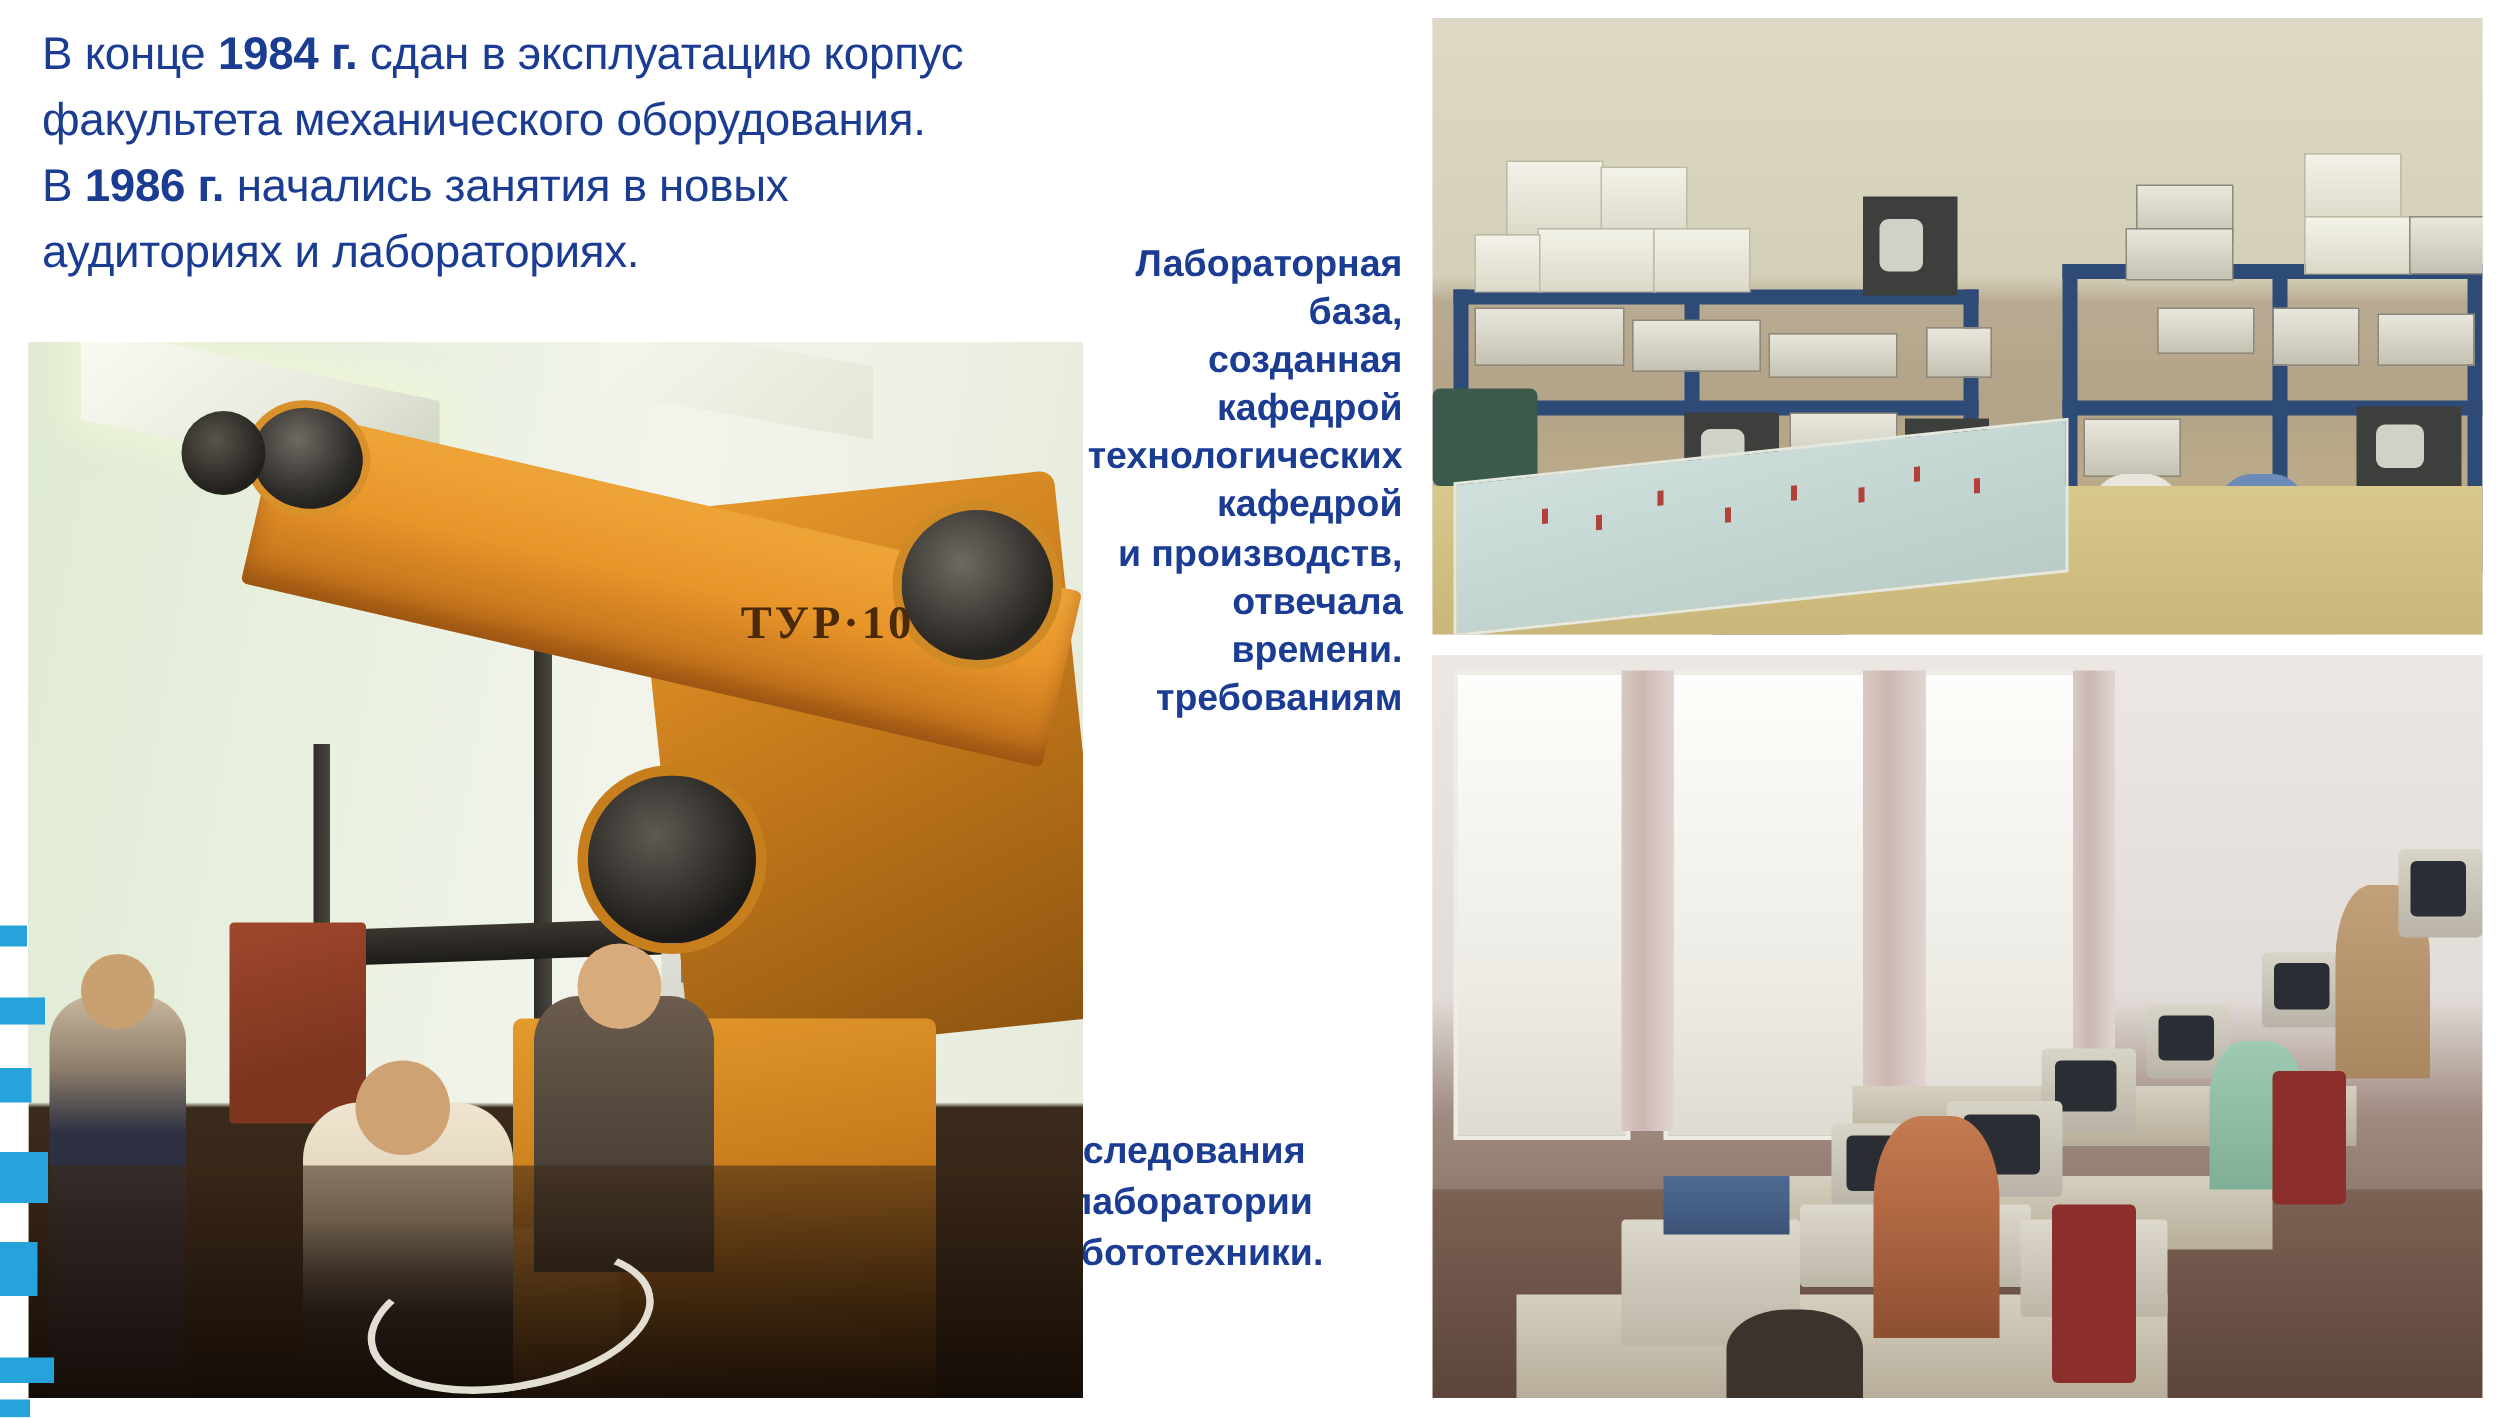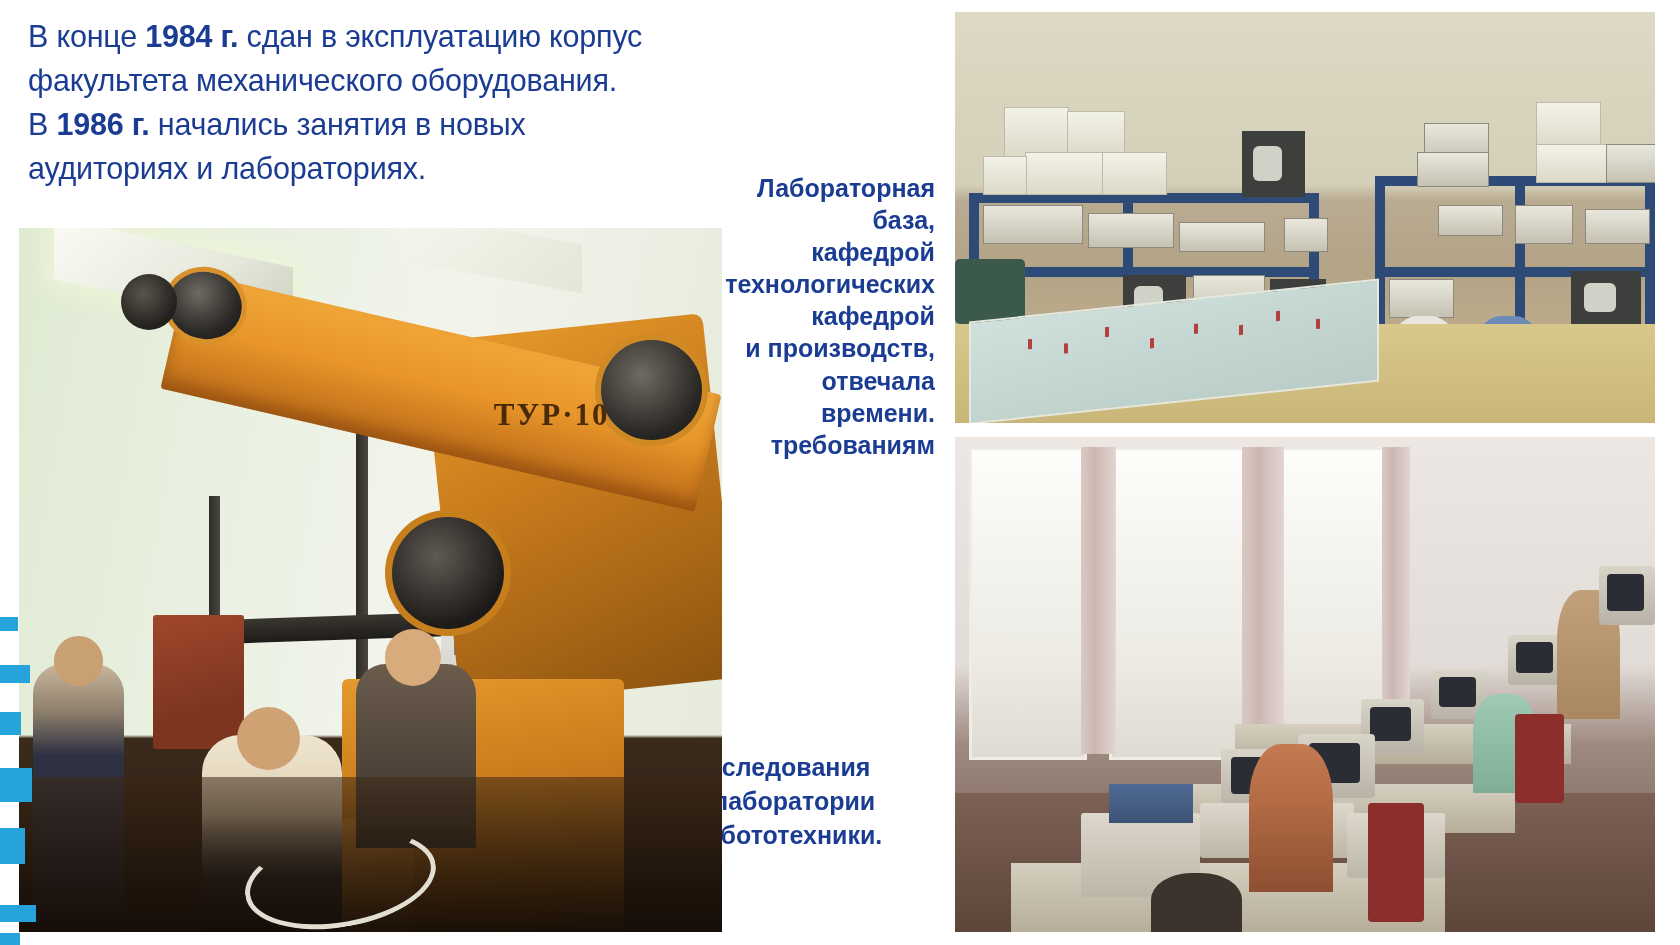--- a/index.html
+++ b/index.html
@@ -38,21 +38,21 @@
   
   .caption {
     position: absolute;
     color: #1b3c93;
     font-weight: 700;
     text-align: right;
     line-height: 1.28;
   }
   #caption-lab {
     left: 620px;
-    top: 172px;
+    top: 160px;
     width: 315px;
     font-size: 25px;
     line-height: 32.1px;
   }
   #caption-robotics {
     left: 620px;
     top: 750px;
     width: 315px;
     font-size: 25px;
     line-height: 34px;
@@ -382,20 +382,21 @@
   <div id="headline">
     <span class="ln"><span class="reg">В конце </span><b>1984 г.</b><span class="reg"> сдан в эксплуатацию корпус</span></span>
     <span class="ln reg">факультета механического оборудования.</span>
     <span class="ln"><span class="reg">В </span><b>1986 г.</b><span class="reg"> начались занятия в новых</span></span>
     <span class="ln reg">аудиториях и лабораториях.</span>
   </div>
 
   <div class="caption" id="caption-lab">
     <span class="cl">Лабораторная</span>
     <span class="cl">база,</span>
+    <span class="cl">созданная</span>
     <span class="cl">кафедрой</span>
     <span class="cl">технологических</span>
     <span class="cl">кафедрой</span>
     <span class="cl">и производств,</span>
     <span class="cl">отвечала</span>
     <span class="cl">времени.</span>
     <span class="cl">требованиям</span>
   </div>
 
   <div class="caption" id="caption-robotics">

